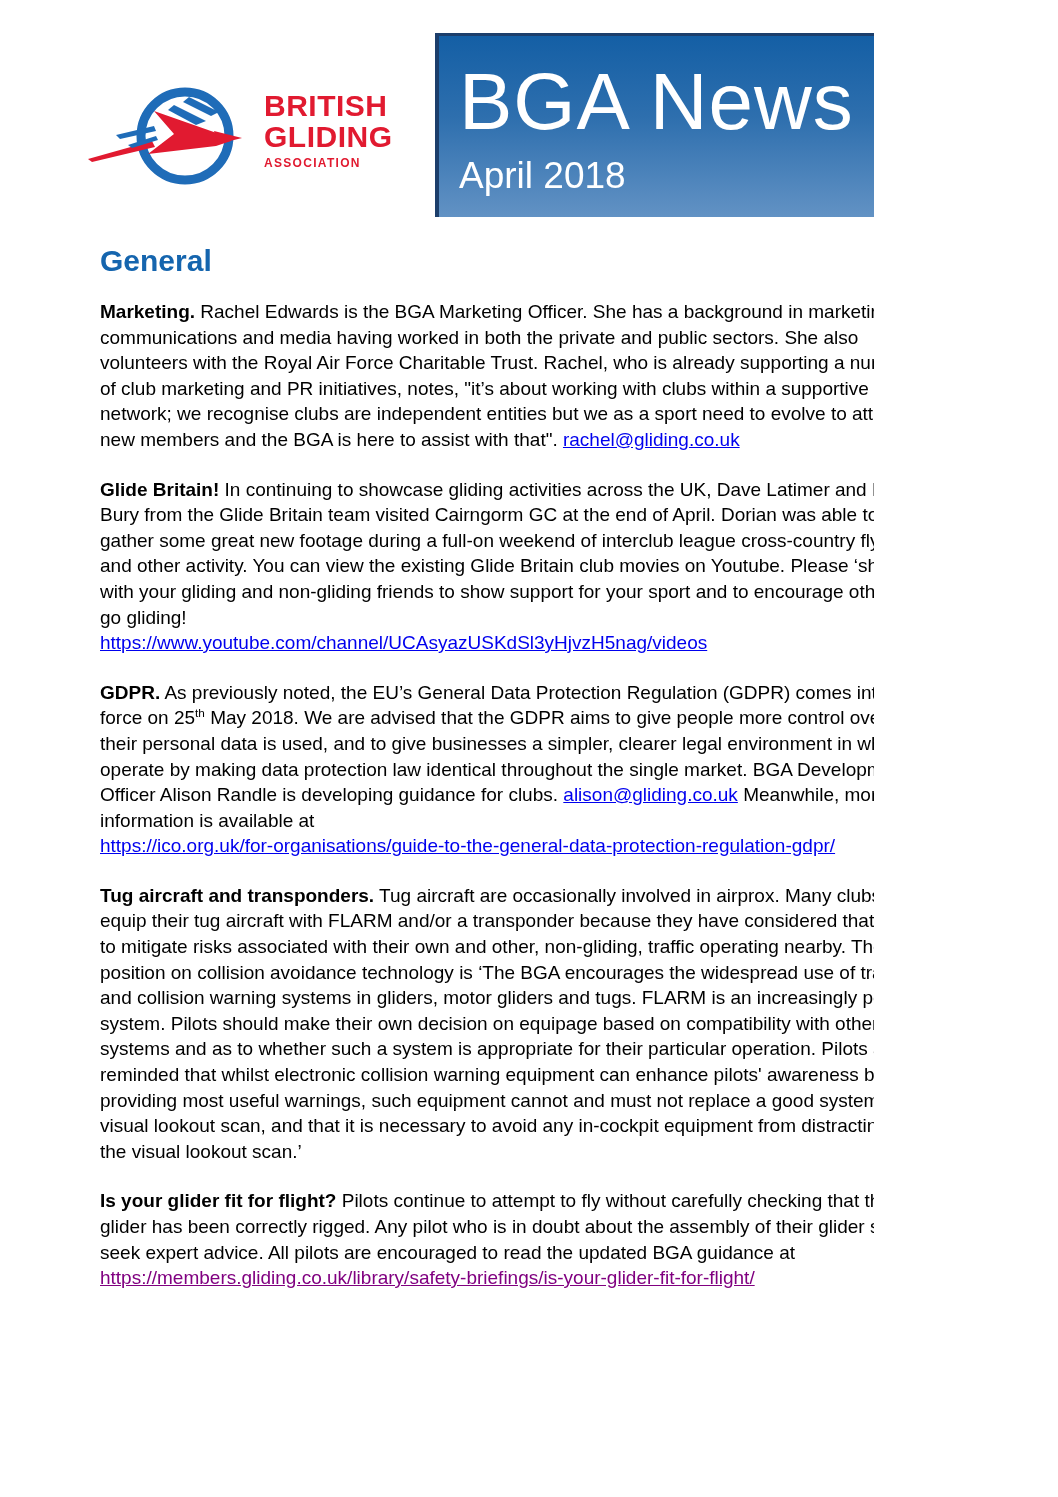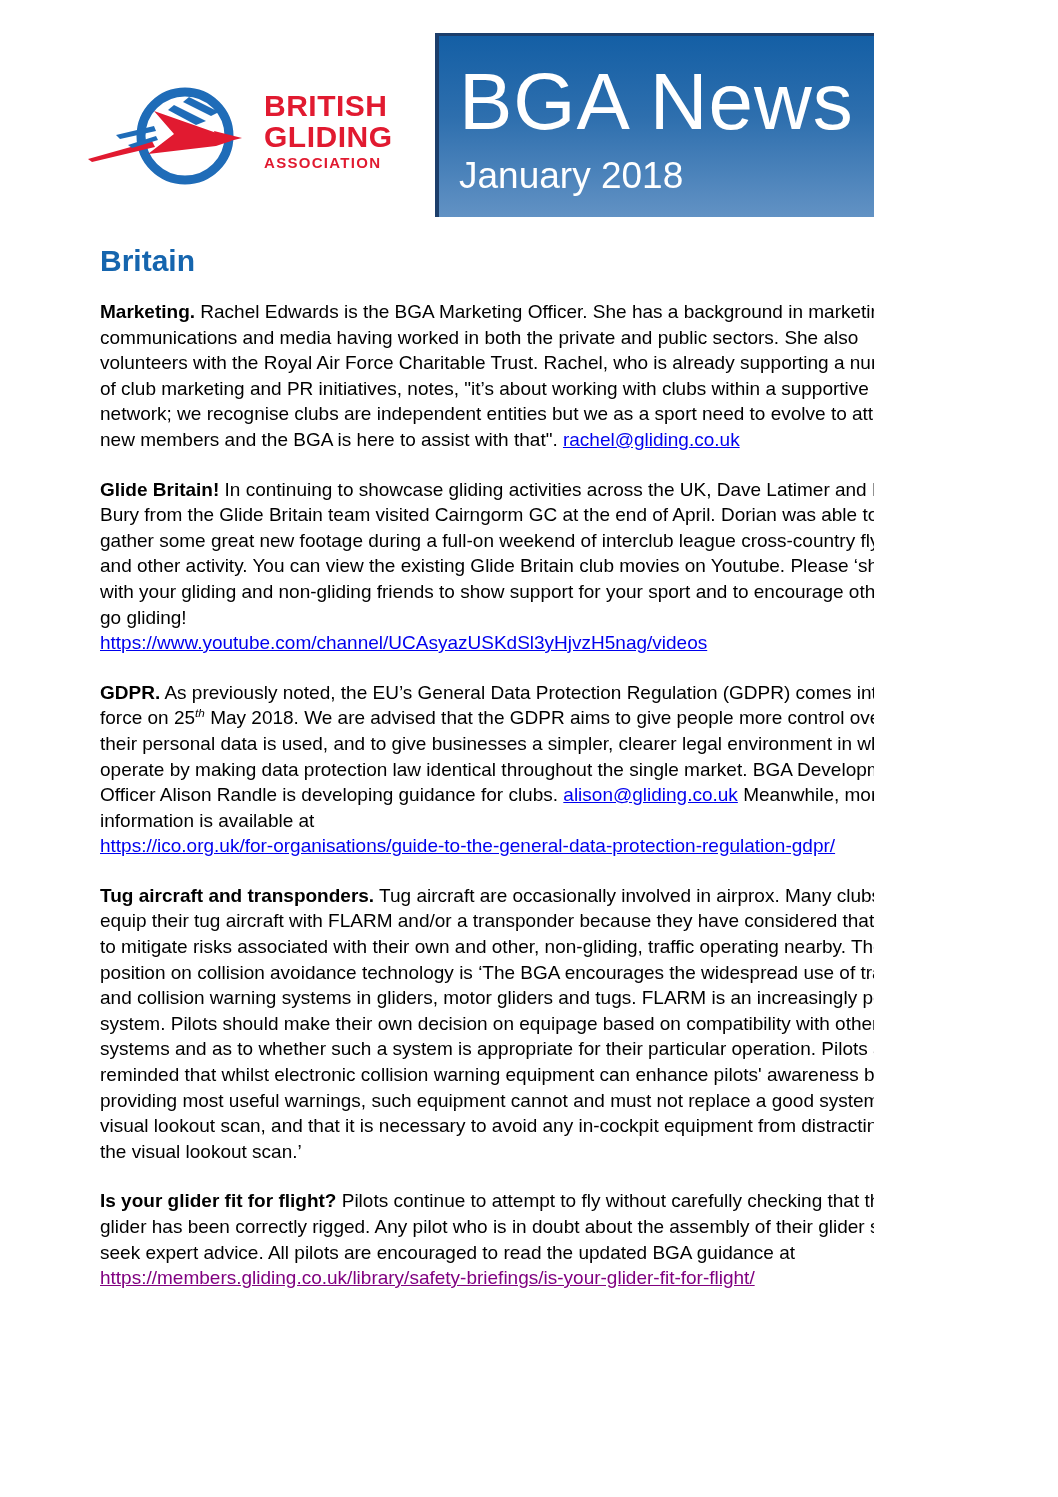--- a/index.html
+++ b/index.html
@@ -12,21 +12,21 @@
   }
   .page { position: relative; width: 874px; height: 1497px; overflow: hidden; border-radius: 17px; }
 
   
   .header { position: relative; height: 217px; }
 
   .logo { position: absolute; left: 88px; top: 76px; display: flex; align-items: flex-start; }
   .logo-emblem { display: block; }
   .logo-text { margin-left: 6px; margin-top: 14px; color: #e11a30; font-weight: bold; }
   .logo-line-big { font-size: 30px; line-height: 31px; letter-spacing: 0.5px; }
-  .logo-line-small { font-size: 15px; line-height: 22px; letter-spacing: 1.3px; }
+  .logo-line-small { font-size: 12px; line-height: 22px; letter-spacing: 1.3px; }
 
   .banner {
     position: absolute; left: 435px; top: 33px;
     width: 533px; height: 184px;
     background: linear-gradient(180deg, #145fa5 0%, #2e6fae 45%, #6292c4 100%);
     border-top: 3px solid #1c3e6b;
     border-left: 4px solid #1c3e6b;
     padding: 26px 2px 0 20px;
     color: #ffffff;
   }
@@ -40,21 +40,21 @@
     font-size: 30px; line-height: 40px;
     font-weight: bold;
     margin: 24px 0 18px 0;
   }
   .para {
     font-size: 19px;
     line-height: 25.6px;
     margin: 0 0 24px 0;
   }
   .para strong { font-weight: bold; }
-  .para sup { font-size: 0.62em; vertical-align: super; line-height: 0; font-style: italic; }
+  .para sup { font-size: 0.62em; vertical-align: super; line-height: 0; }
   a.doc-link { color: #0000EE; text-decoration: underline; cursor: pointer; word-break: break-all; }
   a.doc-link.visited { color: #800080; }
 </style>
 </head>
 <body>
 
 <div class="page">
 
   <div class="header">
 
@@ -71,27 +71,27 @@
       </svg>
       <div class="logo-text">
         <div class="logo-line-big">BRITISH</div>
         <div class="logo-line-big">GLIDING</div>
         <div class="logo-line-small">ASSOCIATION</div>
       </div>
     </div>
 
     <div class="banner">
       <div class="banner-title">BGA News</div>
-      <div class="banner-subtitle">January 2018</div>
+      <div class="banner-subtitle">April 2018</div>
     </div>
 
   </div>
 
   <div class="content" id="content">
-      <h2 class="section-title">Britain</h2>
+      <h2 class="section-title">General</h2>
       <p class="para"><strong>Marketing.</strong> Rachel Edwards is the BGA Marketing Officer. She has a background in marketing, communications and media having worked in both the private and public sectors.  She also volunteers with the Royal Air Force Charitable Trust. Rachel, who is already supporting a number of club marketing and PR initiatives, notes, "it’s about working with clubs within a supportive network; we recognise clubs are independent entities but we as a sport need to evolve to attract new members and the BGA is here to assist with that". <a class="doc-link" href="#">rachel@gliding.co.uk</a></p>
       <p class="para"><strong>Glide Britain!</strong> In continuing to showcase gliding activities across the UK, Dave Latimer and Dorian Bury from the Glide Britain team visited Cairngorm GC at the end of April. Dorian was able to gather some great new footage during a full-on weekend of interclub league cross-country flying and other activity. You can view the existing Glide Britain club movies on Youtube. Please ‘share’ with your gliding and non-gliding friends to show support for your sport and to encourage others to go gliding!<br><a class="doc-link" href="#">https://www.youtube.com/channel/UCAsyazUSKdSl3yHjvzH5nag/videos</a></p>
       <p class="para"><strong>GDPR.</strong> As previously noted, the EU’s General Data Protection Regulation (GDPR) comes into force on 25<sup>th</sup> May 2018. We are advised that the GDPR aims to give people more control over how their personal data is used, and to give businesses a simpler, clearer legal environment in which to operate by making data protection law identical throughout the single market. BGA Development Officer Alison Randle is developing guidance for clubs. <a class="doc-link" href="#">alison@gliding.co.uk</a> Meanwhile, more information is available at<br><a class="doc-link" href="#">https://ico.org.uk/for-organisations/guide-to-the-general-data-protection-regulation-gdpr/</a></p>
       <p class="para"><strong>Tug aircraft and transponders.</strong> Tug aircraft are occasionally involved in airprox. Many clubs equip their tug aircraft with FLARM and/or a transponder because they have considered that helps to mitigate risks associated with their own and other, non-gliding, traffic operating nearby. The BGA position on collision avoidance technology is ‘The BGA encourages the widespread use of traffic and collision warning systems in gliders, motor gliders and tugs. FLARM is an increasingly popular system. Pilots should make their own decision on equipage based on compatibility with other systems and as to whether such a system is appropriate for their particular operation. Pilots are reminded that whilst electronic collision warning equipment can enhance pilots' awareness by providing most useful warnings, such equipment cannot and must not replace a good systematic visual lookout scan, and that it is necessary to avoid any in-cockpit equipment from distracting from the visual lookout scan.’</p>
       <p class="para"><strong>Is your glider fit for flight?</strong> Pilots continue to attempt to fly without carefully checking that their glider has been correctly rigged. Any pilot who is in doubt about the assembly of their glider should seek expert advice. All pilots are encouraged to read the updated BGA guidance at<br><a class="doc-link visited" href="#">https://members.gliding.co.uk/library/safety-briefings/is-your-glider-fit-for-flight/</a></p>
     </div>
 
 </div>
 
 </body></html>

